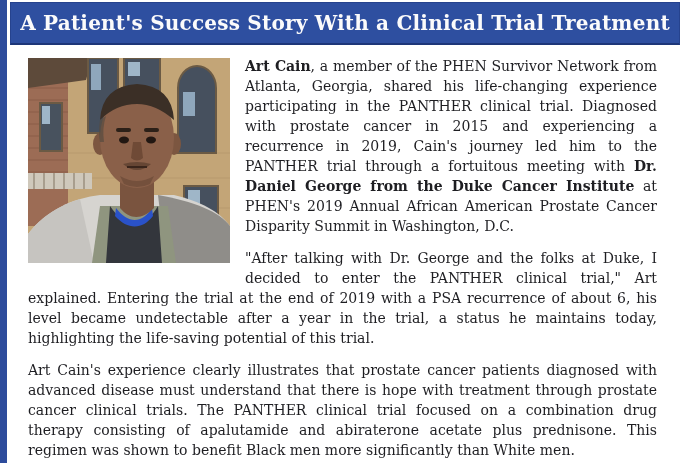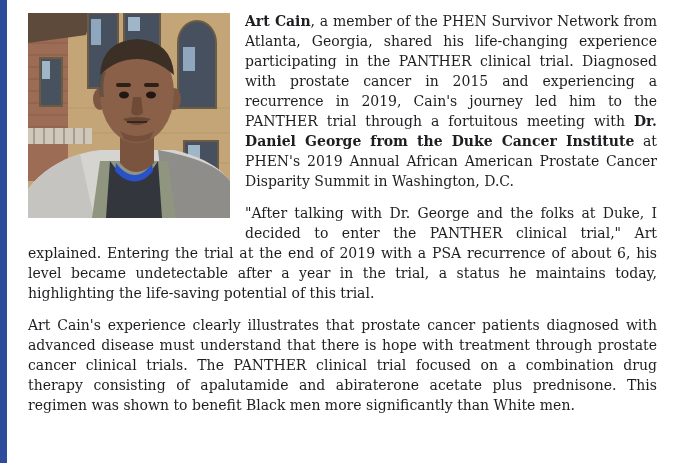--- a/index.html
+++ b/index.html
@@ -49,20 +49,23 @@
   .photo svg { display:block; width:202px; height:205px; }
   .content p { margin:8px 0 12px 0; }
   .content b { font-weight:bold; }
 </style>
 </head>
 <body>
 
 <div class="page">
   <div class="left-strip"></div>
 
+  <header class="banner">
+    <h1>A Patient's Success Story With a Clinical Trial Treatment</h1>
+  </header>
 
   <main class="content">
 
     <figure class="photo">
       <svg viewBox="0 0 202 205" xmlns="http://www.w3.org/2000/svg">
 
         <rect x="0" y="0" width="202" height="205" fill="#c3a577"></rect>
         <rect x="0" y="18" width="40" height="150" fill="#9c6c55"></rect>
         <g stroke="#8a5b47" stroke-width="1.5" opacity="0.6">
           <line x1="0" y1="30" x2="40" y2="30"></line>

